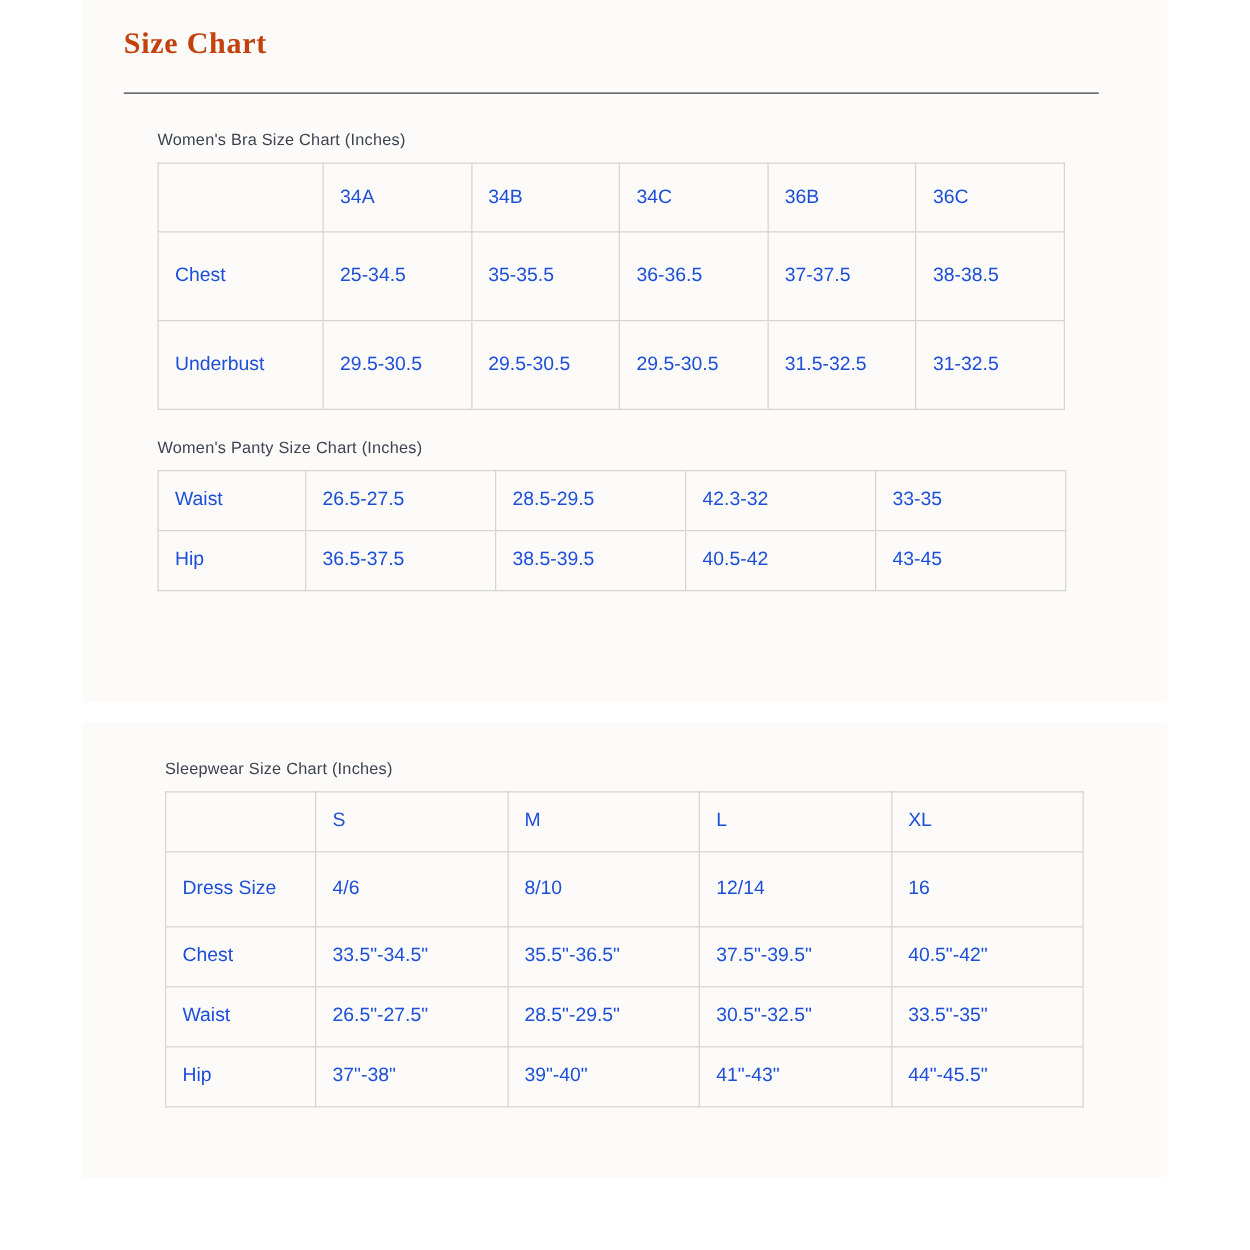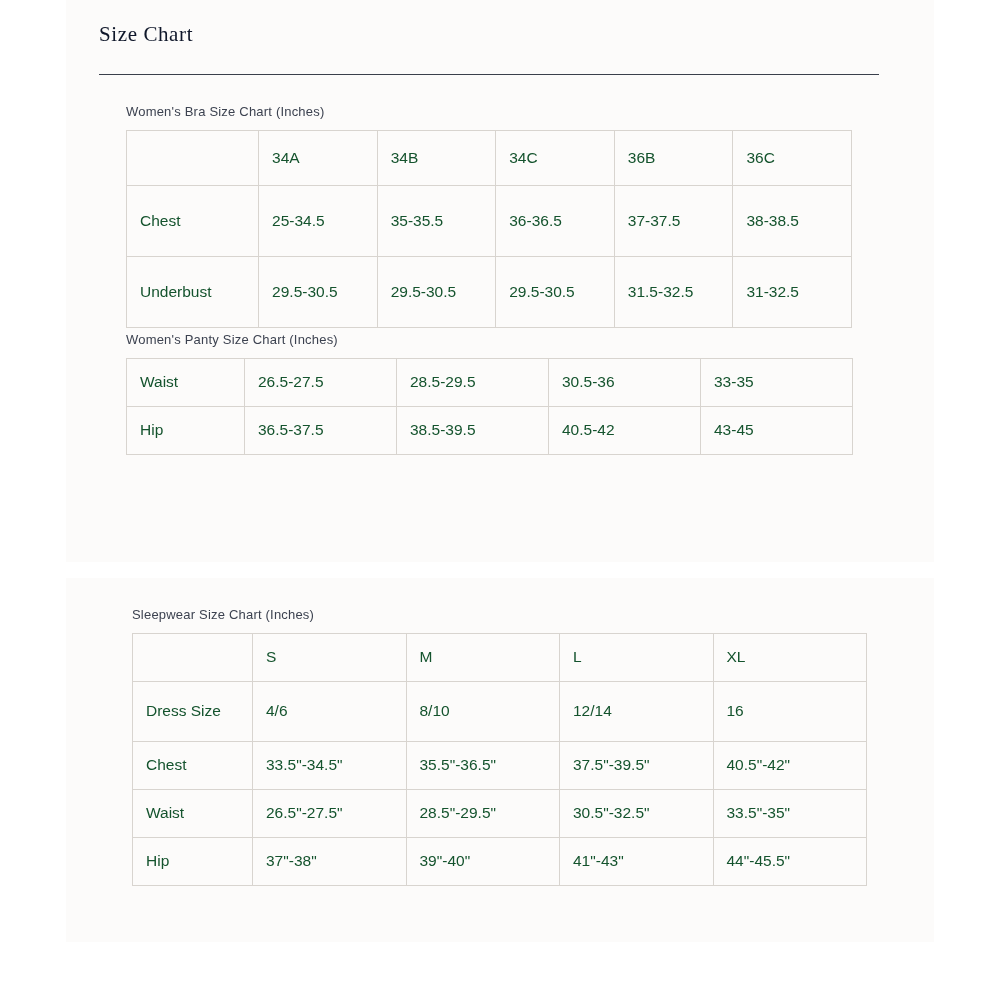--- a/index.html
+++ b/index.html
@@ -32,24 +32,24 @@
   }
   .panel-bottom {
     top: 578px;
     height: 364px;
   }
   .title {
     position: absolute;
     left: 99px;
     top: 22px;
     font-family: "Liberation Serif", serif;
-    font-weight: normal;
-    font-size: 21px;
+    font-weight: bold;
+    font-size: 24px;
     letter-spacing: 0.6px;
-    color: #0f172a;
+    color: #c2410c;
   }
   .title-rule {
     position: absolute;
     left: 99px;
     top: 74px;
     width: 780px;
     height: 1px;
     background: #3a3f4b;
   }
   .section {
@@ -59,21 +59,21 @@
     font-size: 13px;
     color: #3c4250;
     letter-spacing: 0.2px;
     margin-bottom: 11px;
     font-family: "Liberation Sans", sans-serif;
   }
   table {
     border-collapse: collapse;
     table-layout: fixed;
     font-size: 15.5px;
-    color: #14532d;
+    color: #1d4ed8;
   }
   td {
     border: 1px solid #d8d4cf;
     padding: 11px 13px;
     vertical-align: middle;
     line-height: 1.35;
     font-weight: 400;
   }
   td.empty-corner { border-color: #d8d4cf; }
 
@@ -92,21 +92,21 @@
   #panty-table td { padding-top: 13px; padding-bottom: 13px; }
 
   
   #sleep-table { width: 734px; }
   #sleep-table col.c0 { width: 120px; }
   #sleep-table col.cx { width: 153.5px; }
   #sleep-table td { padding-top: 13px; padding-bottom: 13px; }
   #sleep-table tr.tall td { padding-top: 19px; padding-bottom: 19px; }
 
   .pos-bra { left: 126px; top: 104px; }
-  .pos-panty { left: 126px; top: 332px; }
+  .pos-panty { left: 126px; top: 350px; }
   .pos-sleep { left: 132px; top: 607px; }
 </style>
 </head>
 <body>
 
 <div class="page">
 
   <div class="panel panel-top"></div>
   <div class="panel panel-bottom"></div>
 
@@ -161,21 +161,21 @@
           <col class="cx">
           <col class="cx">
           <col class="cx">
           <col class="cx">
       </colgroup>
       <tbody>
         <tr>
           <td>Waist</td>
           <td>26.5-27.5</td>
           <td>28.5-29.5</td>
-          <td>30.5-36</td>
+          <td>42.3-32</td>
           <td>33-35</td>
         </tr>
         <tr>
           <td>Hip</td>
           <td>36.5-37.5</td>
           <td>38.5-39.5</td>
           <td>40.5-42</td>
           <td>43-45</td>
         </tr>
       </tbody>

